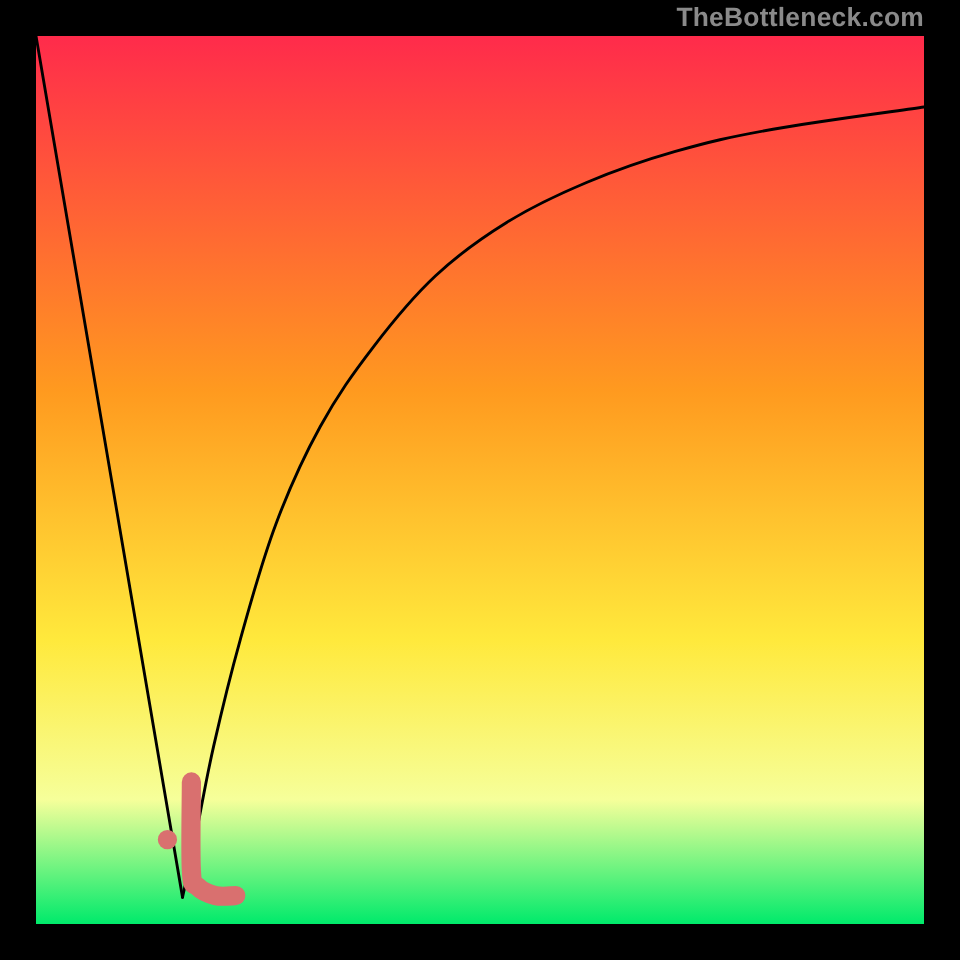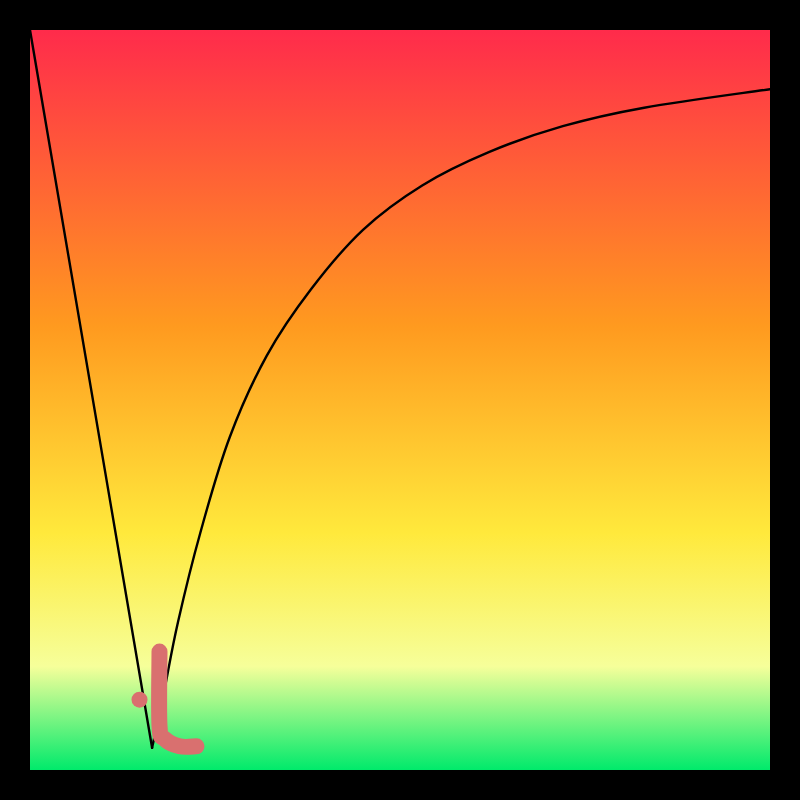--- a/index.html
+++ b/index.html
@@ -51,13 +51,14 @@
           <stop offset="100%" stop-color="#00ea6b"></stop>
         </linearGradient>
       </defs>
       <rect x="0" y="0" width="740" height="740" fill="url(#bg)"></rect>
       <path id="left-branch" fill="none" stroke="#000" stroke-width="2.4" stroke-linecap="round" d="M0.00 0.00 L122.10 717.80 "></path>
       <path id="right-branch" fill="none" stroke="#000" stroke-width="2.4" stroke-linecap="round" d="M 122.10 717.80 C 124.10 708.48, 128.54 688.64, 133.20 666.00 C 137.86 643.36, 141.34 621.30, 148.00 592.00 C 154.66 562.70, 160.88 536.50, 170.20 503.20 C 179.52 469.90, 187.81 438.97, 199.80 407.00 C 211.79 375.03, 222.15 352.24, 236.80 325.60 C 251.45 298.96, 263.88 281.64, 281.20 259.00 C 298.52 236.36, 313.02 218.45, 333.00 199.80 C 352.98 181.15, 369.56 169.39, 392.20 155.40 C 414.84 141.41, 433.49 132.76, 458.80 122.10 C 484.11 111.44, 504.83 104.19, 532.80 96.20 C 560.77 88.21, 576.90 84.36, 614.20 77.70 C 651.50 71.04, 717.36 62.53, 740.00 59.20 "></path>
       <path id="hl-stroke" fill="none" stroke-width="16" stroke-linecap="round" stroke-linejoin="round" stroke="#d9706f" d="M 129.50 621.60 C 129.50 634.92, 128.57 679.88, 129.50 695.60 C 130.43 711.32, 131.08 705.19, 134.68 708.92 C 138.28 712.65, 143.75 714.99, 149.48 716.32 C 155.21 717.65, 163.44 716.32, 166.50 716.32 "></path>
       <circle id="hl-dot" r="8" cx="109.52" cy="669.70" fill="#d9706f"></circle>
     </svg>
   </div>
+  <div class="watermark">TheBottleneck.com</div>
 </div>
 
 </body></html>

